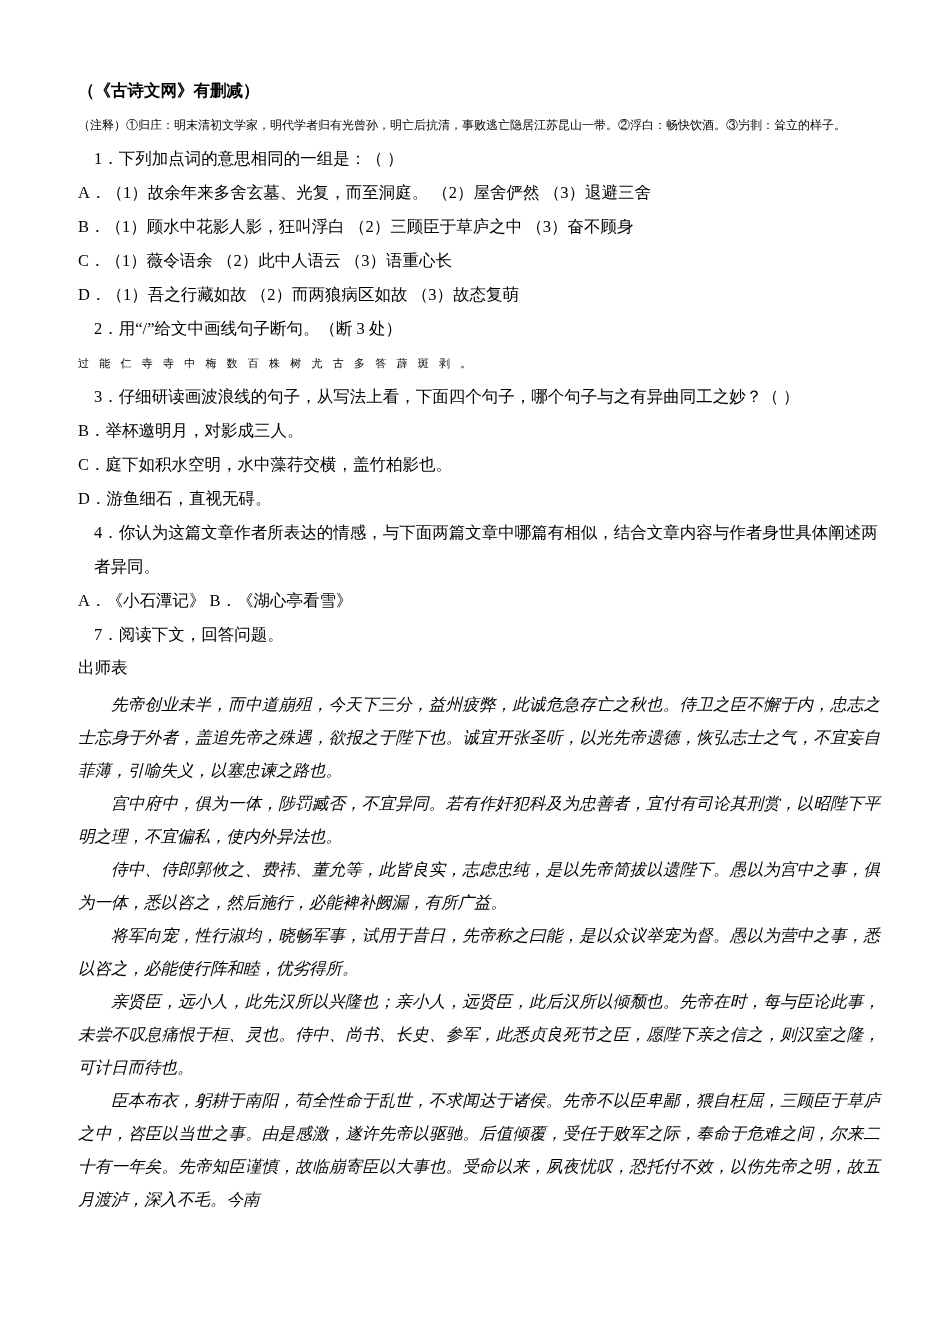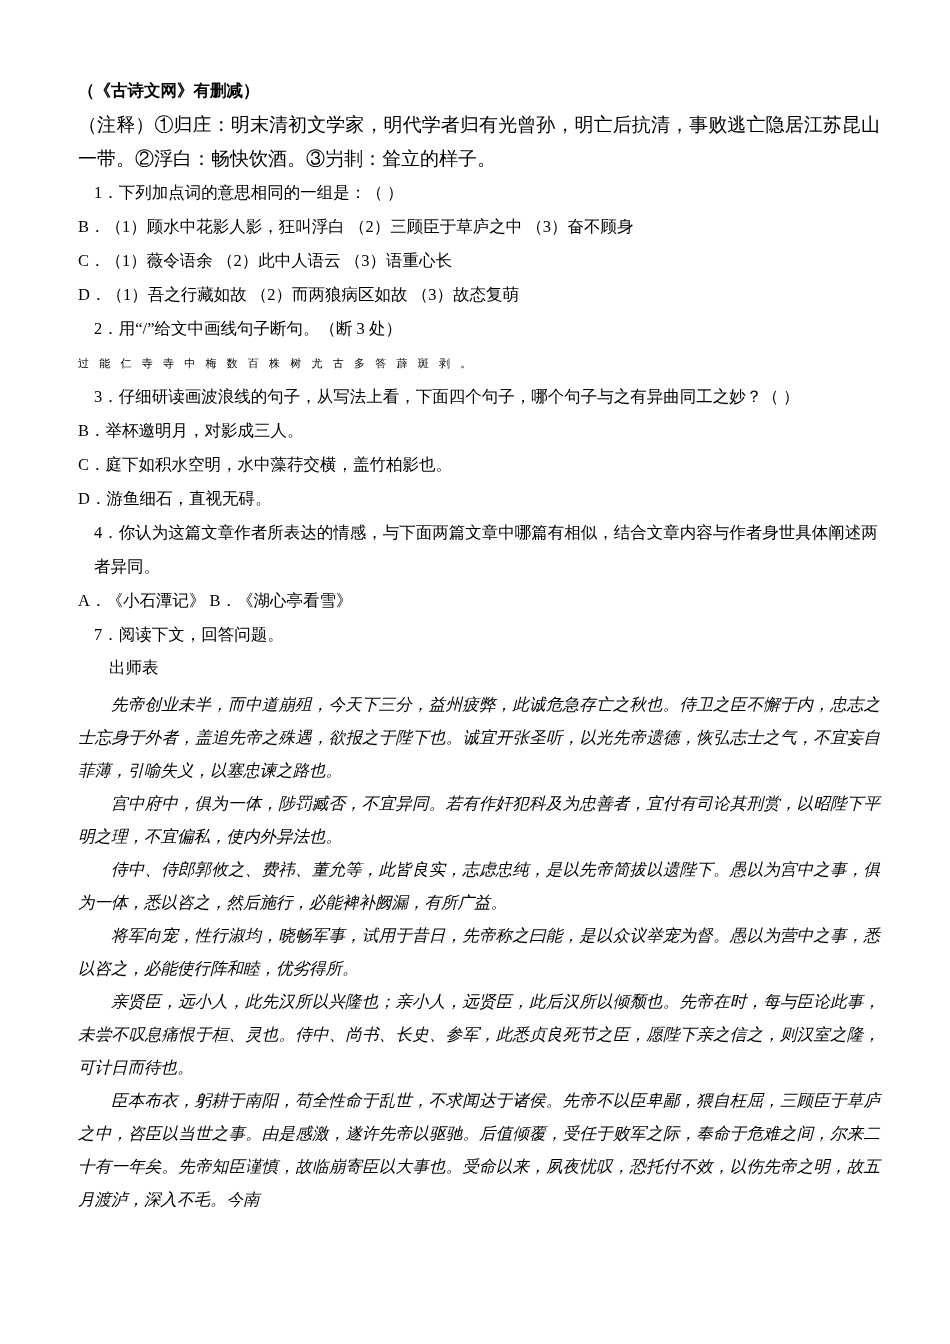--- a/index.html
+++ b/index.html
@@ -22,21 +22,21 @@
     box-sizing: border-box;
     padding: 74px 70px 0 78px;
     border-radius: 27px;
   }
   .src-note {
     font-size: 16.5px;
     line-height: 34px;
     font-weight: bold;
   }
   .note-block {
-    font-size: 19px;
+    font-size: 12px;
     line-height: 34px;
     text-align: justify;
   }
   .q-line {
     font-size: 16.5px;
     line-height: 34px;
     margin-left: 16px;
   }
   .opt-line {
     font-size: 16.5px;
@@ -44,21 +44,20 @@
   }
   .spaced {
     font-size: 11px;
     line-height: 34px;
     letter-spacing: 0.34em;
   }
   .essay-title {
     font-size: 16.5px;
     line-height: 32px;
     font-family: "DejaVu Serif", "Liberation Serif", serif;
-    margin-left: 31px;
   }
   .essay-para {
     font-size: 16.5px;
     line-height: 33px;
     text-align: justify;
     text-indent: 2em;
     font-family: "DejaVu Serif", "Liberation Serif", serif;
     font-style: italic;
   }
   .gap-sm { height: 4px; }
@@ -66,20 +65,21 @@
 </head>
 <body>
 
 <div class="page">
 
   <div class="src-note">（《古诗文网》有删减）</div>
 
   <div class="note-block">（注释）①归庄：明末清初文学家，明代学者归有光曾孙，明亡后抗清，事败逃亡隐居江苏昆山一带。②浮白：畅快饮酒。③屶剕：耸立的样子。</div>
 
   <div class="q-line">1．下列加点词的意思相同的一组是：（    ）</div>
+  <div class="opt-line">A．（1）故余年来多舍玄墓、光复，而至洞庭。          （2）屋舍俨然        （3）退避三舍</div>
   <div class="opt-line">B．（1）顾水中花影人影，狂叫浮白        （2）三顾臣于草庐之中        （3）奋不顾身</div>
   <div class="opt-line">C．（1）薇令语余        （2）此中人语云        （3）语重心长</div>
   <div class="opt-line">D．（1）吾之行藏如故        （2）而两狼病区如故        （3）故态复萌</div>
 
   <div class="q-line">2．用“/”给文中画线句子断句。（断 3 处）</div>
   <div class="spaced">过 能 仁 寺 寺 中 梅 数 百 株 树 尤 古 多 答 薜 斑 剥 。</div>
 
   <div class="q-line">3．仔细研读画波浪线的句子，从写法上看，下面四个句子，哪个句子与之有异曲同工之妙？（      ）</div>
   <div class="opt-line">B．举杯邀明月，对影成三人。</div>
   <div class="opt-line">C．庭下如积水空明，水中藻荇交横，盖竹柏影也。</div>

